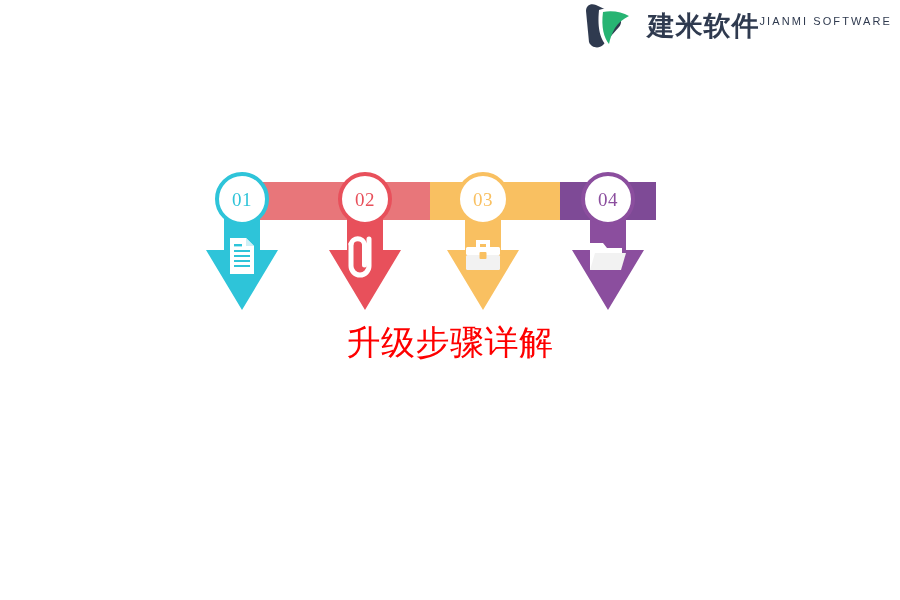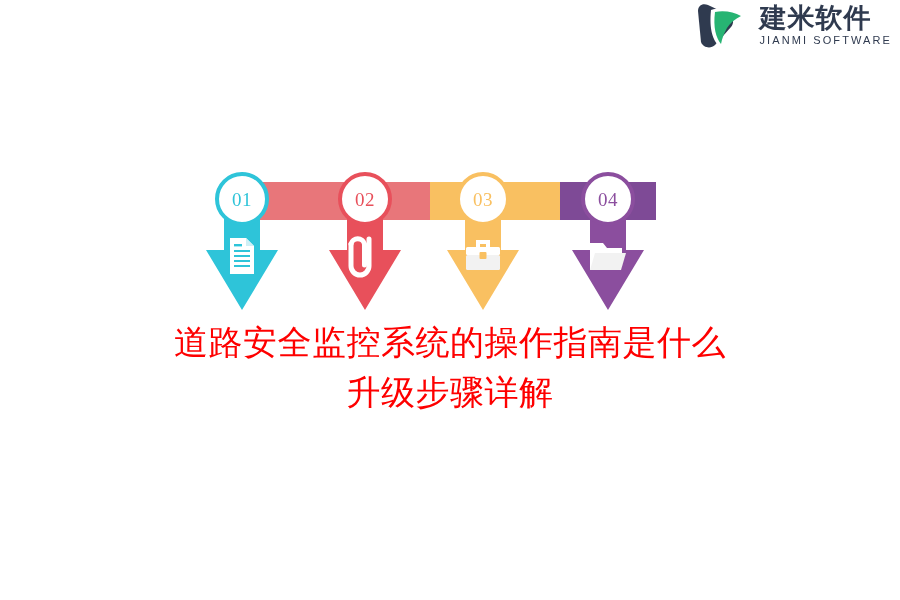--- a/index.html
+++ b/index.html
@@ -12,21 +12,21 @@
   }
   .stage{position:absolute;inset:0;}
 
   
   .logo{
     position:absolute;right:8px;top:0px;
     display:flex;align-items:center;gap:8px;
     height:50px;
   }
   .logo-mark{width:54px;height:46px;flex:none;display:block;}
-  .logo-text{display:flex;flex-direction:column;justify-content:center;line-height:1;}
+  .logo-text{display:flex;flex-direction:row;justify-content:center;line-height:1;}
   .logo-cn{
     font-size:27px;font-weight:bold;color:#2f3a4f;
     letter-spacing:1px;font-family:"DejaVu Sans", sans-serif;
   }
   .logo-en{
     font-size:11px;color:#2f3a4f;letter-spacing:2.1px;
     margin-top:4px;text-align:center;font-family:"Liberation Sans", sans-serif;
   }
 
   
@@ -143,17 +143,16 @@
           <path d="M-18,-3 L18,-3 L13,14 L-18,14 Z" fill="#f2f2f2"></path>
           <path d="M-18,-13 L-18,14 L-13,-3 L-13,-13 Z" fill="#ffffff"></path>
         </g>
         <circle cx="424" cy="39" r="25" fill="#ffffff" stroke="#8b4e9e" stroke-width="4"></circle>
         <text class="num" x="424" y="46" text-anchor="middle" fill="#8b4e9e">04</text>
       </g>
     </svg>
   </div>
 
   <div class="title">
-    <span class="line">道路安全监控系统的操作指南是什么</span>
     <span class="line">升级步骤详解</span>
   </div>
 
 </div>
 
 </body></html>

